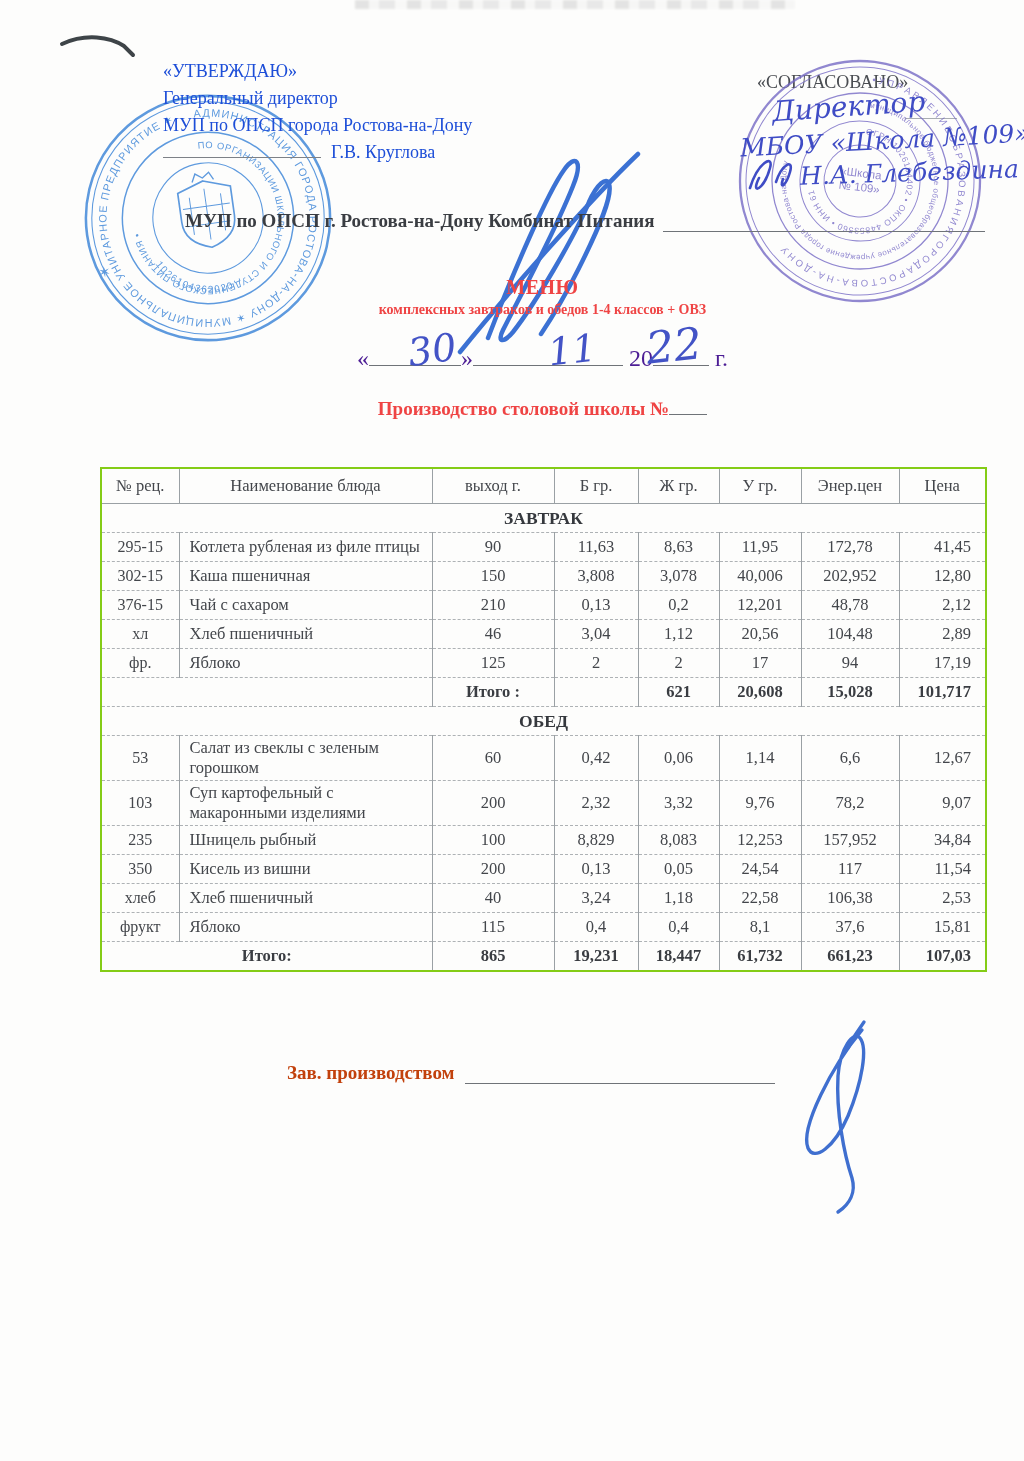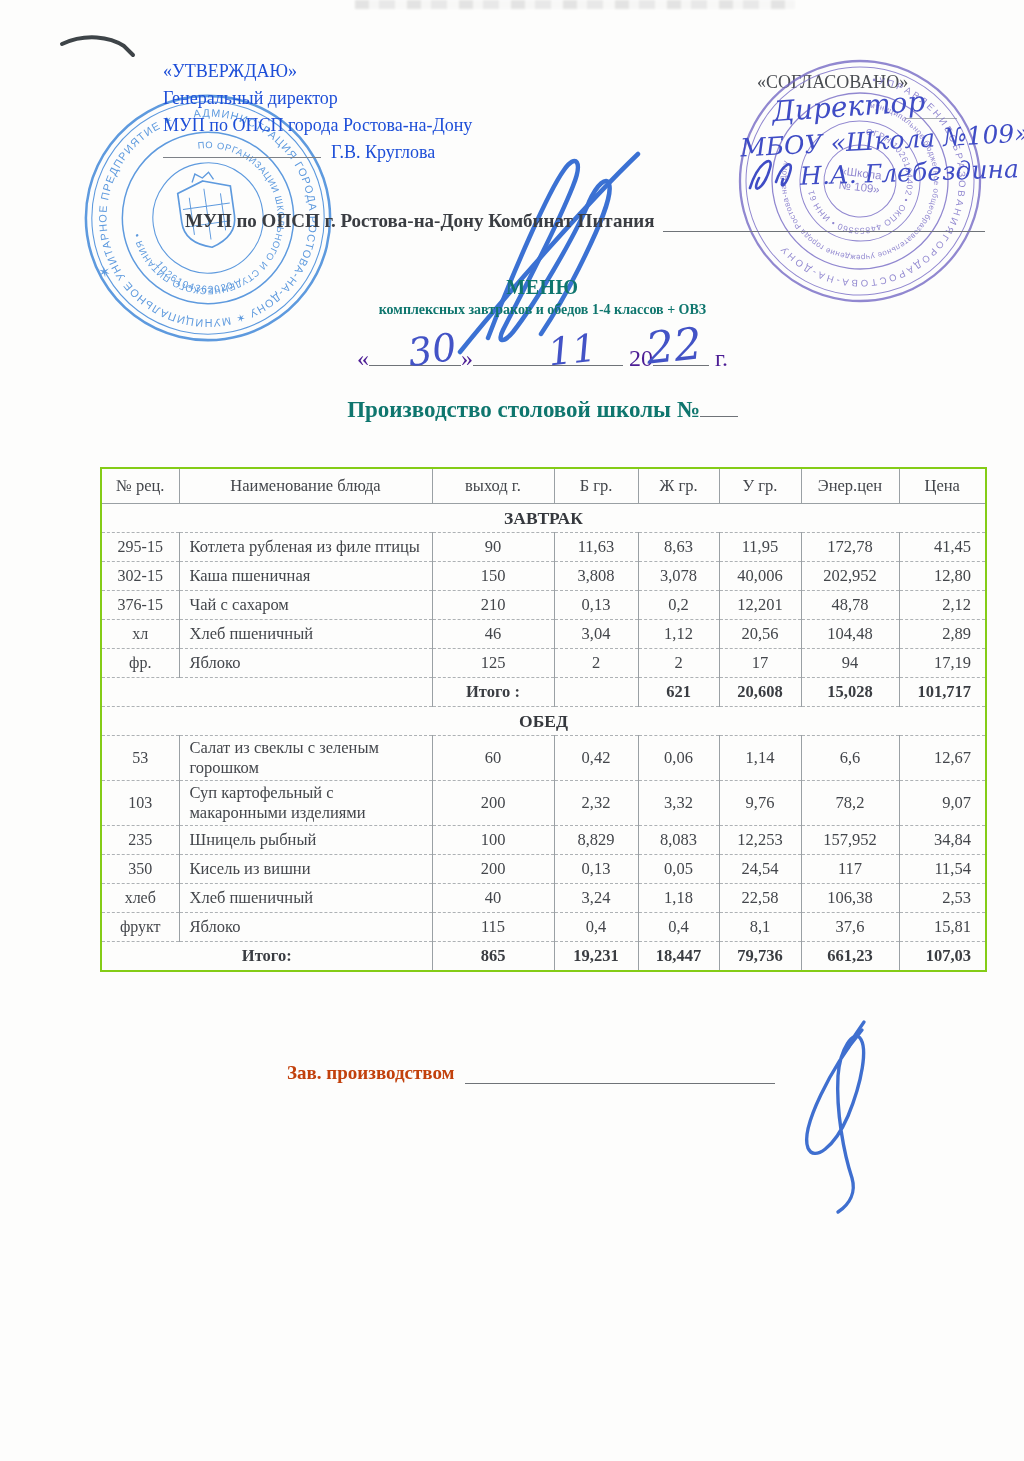--- a/index.html
+++ b/index.html
@@ -12,24 +12,24 @@
   .sigline{display:inline-block;width:158px;border-bottom:1.2px solid #7d8187;height:16px;margin-right:10px;}
   .agree{left:757px;top:72px;font-size:18px;color:#4a4d52;}
   .smallline{border-bottom:1px solid #a9adb2;height:1px;}
   
   .hw{font-family:"DejaVu Serif",serif;font-style:italic;color:#3f4cc5;white-space:nowrap;}
   .hw-big{font-size:38px;color:#4353c6;}
   
   .orgline{left:185px;top:210px;width:800px;display:flex;align-items:flex-end;
            font-size:19px;font-weight:bold;color:#3a3d42;}
   .orgline .fill{flex:1;border-bottom:1.4px solid #6f7378;height:20px;margin-left:8px;}
-  .centerwrap{left:100px;width:885px;text-align:center;color:#0f766e;}
+  .centerwrap{left:100px;width:885px;text-align:center;color:#ef4444;}
   .t-menu{top:276px;font-size:20px;font-weight:bold;letter-spacing:.5px;}
   .t-sub{top:302px;font-size:14px;font-weight:bold;}
-  .t-prod{top:397px;font-size:23px;font-weight:bold;text-align:center;}
+  .t-prod{top:397px;font-size:19px;font-weight:bold;text-align:center;}
   .blank-u{display:inline-block;border-bottom:1.4px solid #6f7378;height:17px;vertical-align:baseline;}
   .daterow{top:345px;font-size:24px;color:#4c1d95;}
   
   .menu-table{position:absolute;left:100px;top:467px;width:885px;border-collapse:collapse;
               table-layout:fixed;font-size:16.5px;color:#43464b;border:2px solid #84cc16;}
   .menu-table th{font-weight:normal;font-size:16.5px;height:30px;}
   .menu-table th,.menu-table td{border-left:1px solid #9aa0a4;border-top:1px dashed #aeb2b5;
               padding:2px 6px;overflow:hidden;}
   .menu-table thead th{border-top:none;border-bottom:1px solid #9aa0a4;}
   .menu-table td{height:24px;text-align:center;}
@@ -308,21 +308,21 @@
           <td>0,4</td>
           <td>8,1</td>
           <td>37,6</td>
           <td class="c-price">15,81</td>
         </tr>
         <tr class="totals-row">
           <td colspan="2">Итого:</td>
           <td>865</td>
           <td>19,231</td>
           <td>18,447</td>
-          <td>79,736</td>
+          <td>61,732</td>
           <td>661,23</td>
           <td class="c-price">107,03</td>
         </tr>
       </tbody>
   </table>
 
   <div class="abs footer">
     <span>Зав. производством</span>
     <span class="fill"></span>
   </div>

